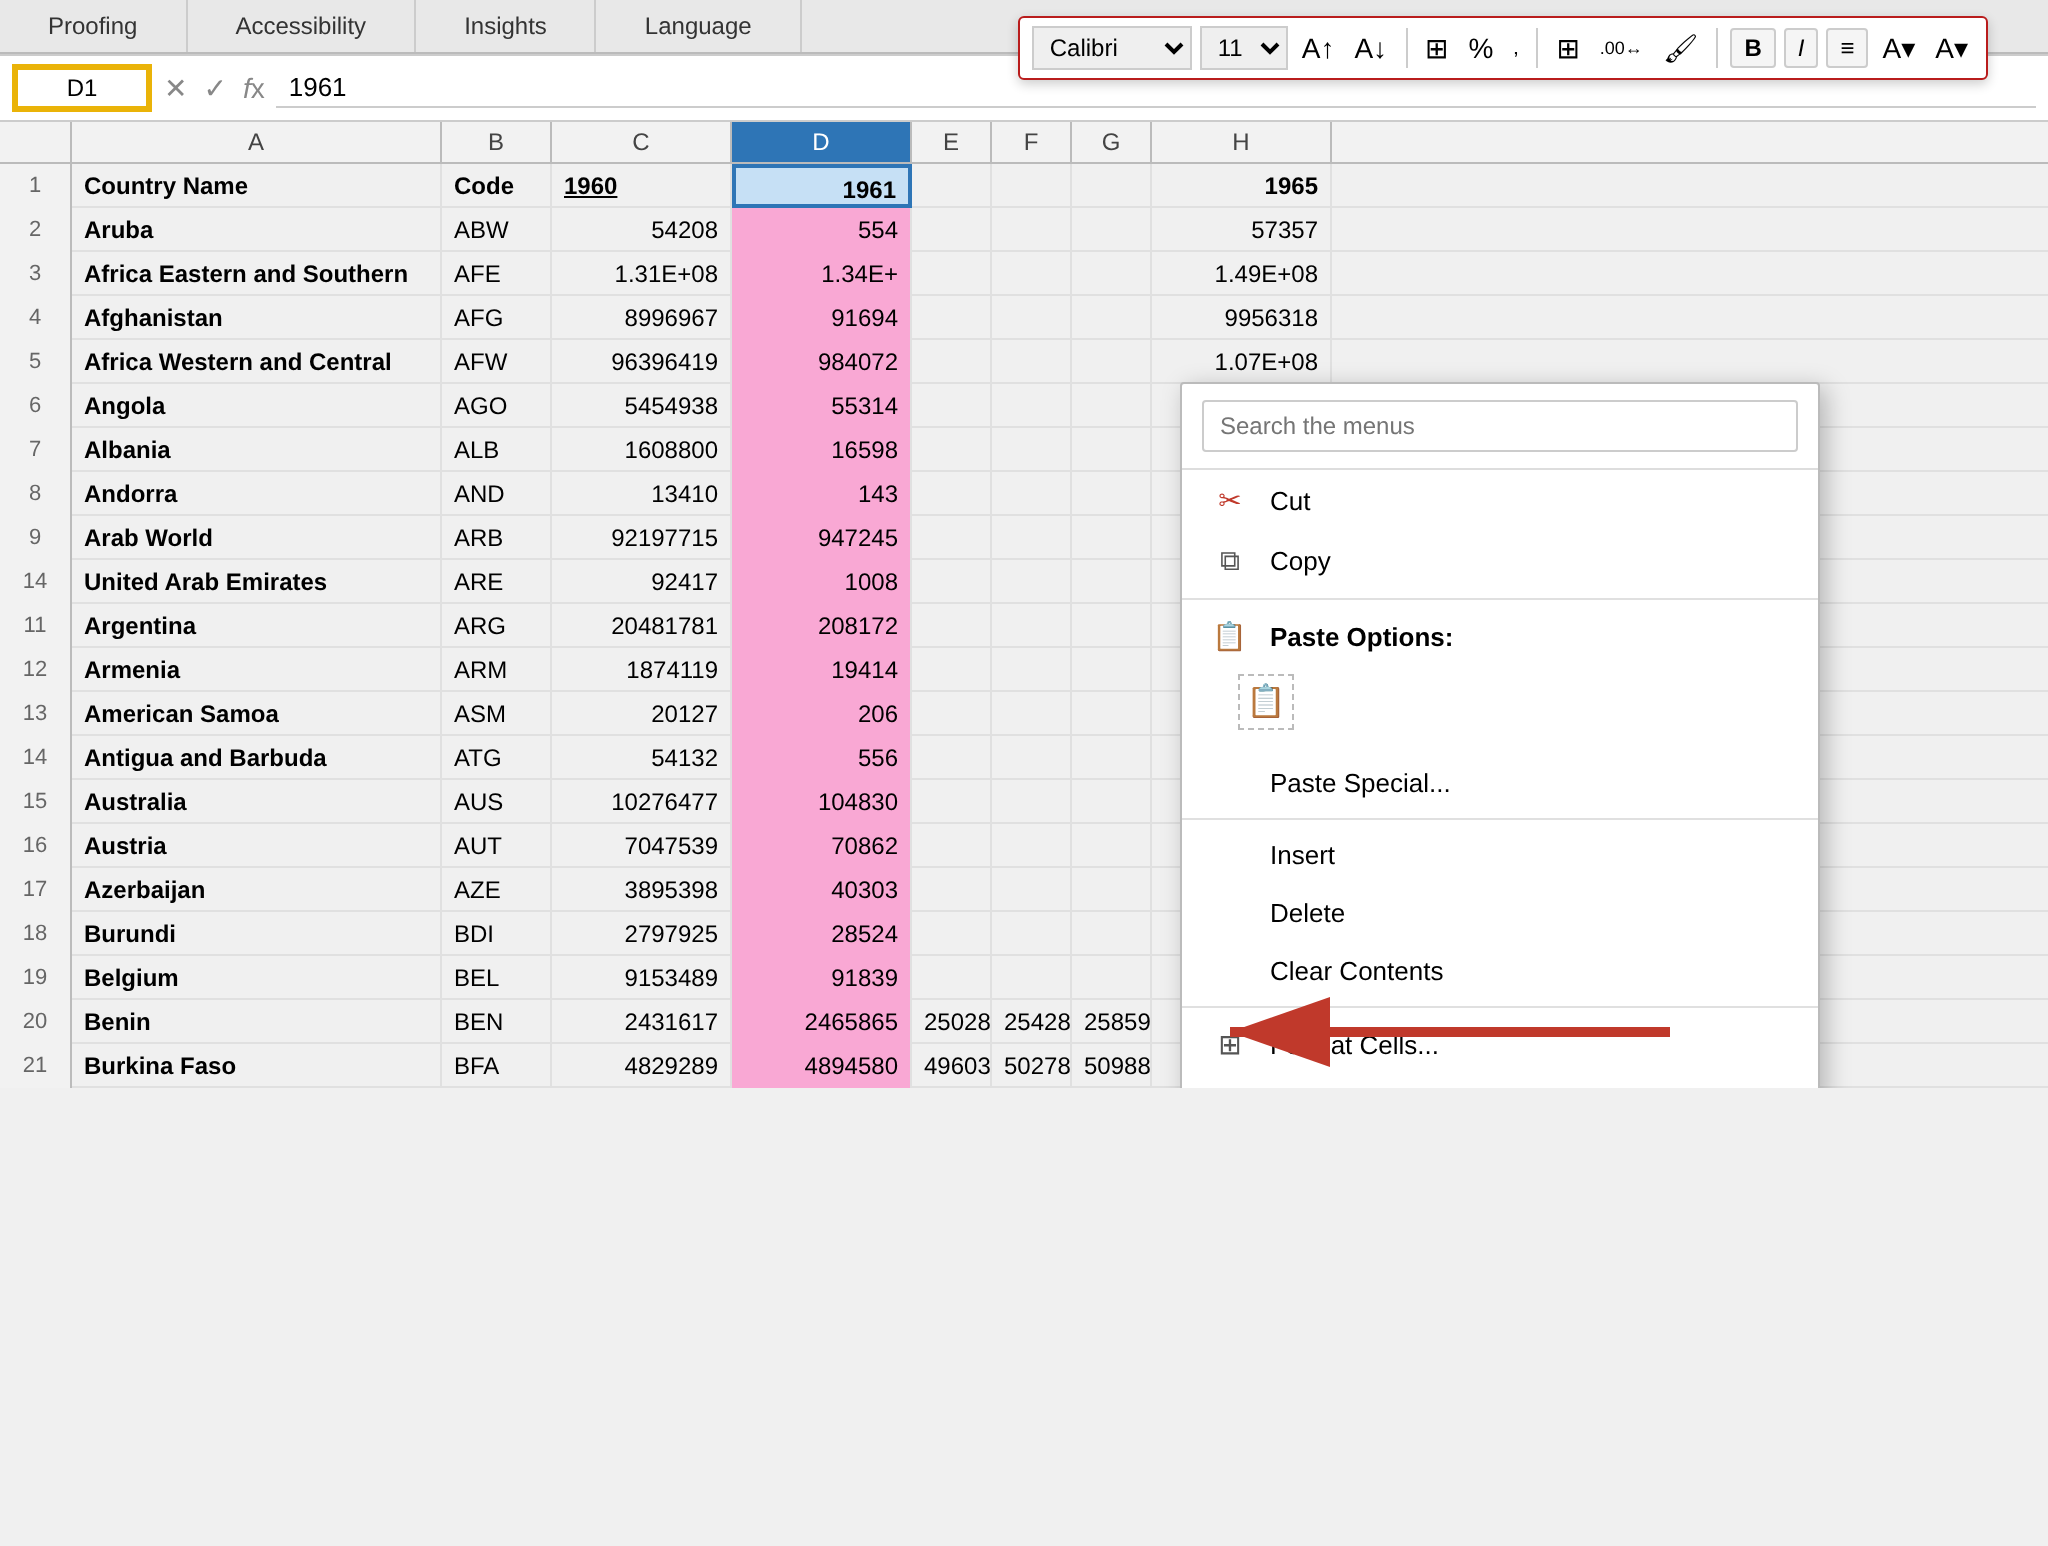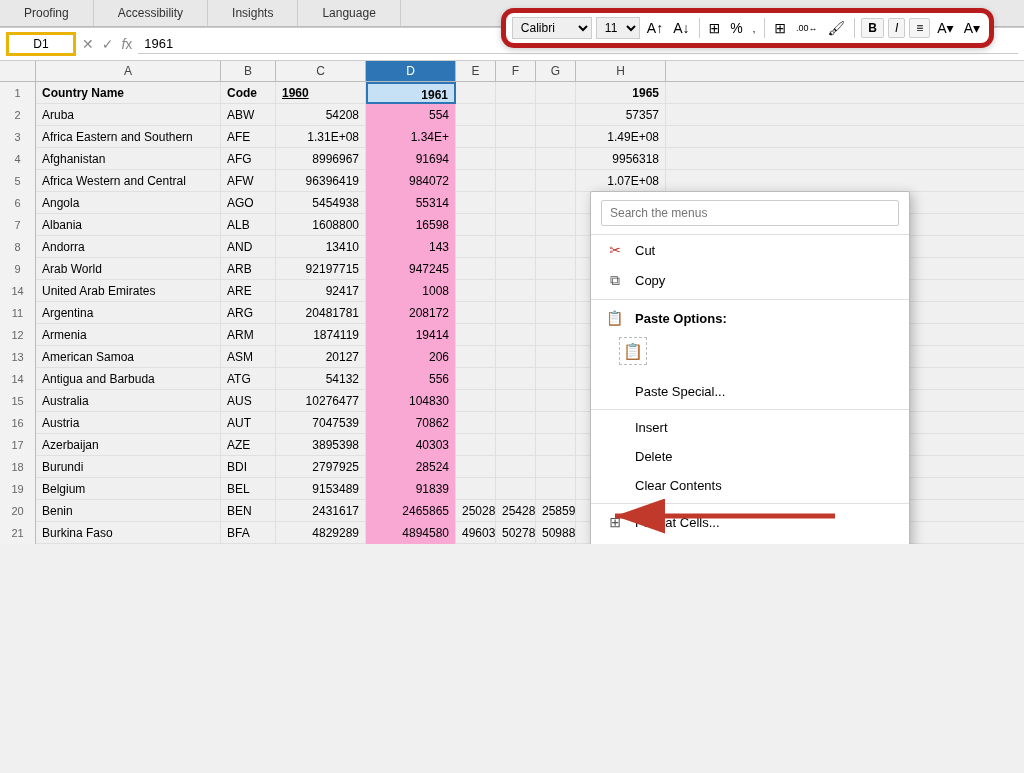--- a/index.html
+++ b/index.html
@@ -9,22 +9,22 @@
     .ribbon { background: #fff; border-bottom: 1px solid #ccc; }
     .ribbon-tabs { display: flex; background: #e8e8e8; border-bottom: 1px solid #bbb; }
     .ribbon-tab { padding: 6px 24px; font-size: 12px; color: #333; border-right: 1px solid #ccc; cursor: pointer; }
 
     
     .floating-toolbar {
       position: absolute;
       top: 8px;
       right: 30px;
       background: #fff;
-      border: 5px solid #b91c1c;
-      border-radius: 13px;
+      border: 1px solid #b91c1c;
+      border-radius: 3px;
       padding: 4px 6px;
       display: flex;
       align-items: center;
       gap: 4px;
       box-shadow: 0 2px 6px rgba(0,0,0,0.2);
       z-index: 100;
     }
     .font-select { font-size: 12px; border: 1px solid #ccc; padding: 2px 4px; width: 80px; }
     .font-size-select { font-size: 12px; border: 1px solid #ccc; padding: 2px 4px; width: 44px; }
     .tb-btn { font-size: 12px; border: 1px solid #ccc; background: #f5f5f5; padding: 2px 6px; cursor: pointer; border-radius: 2px; }
@@ -53,21 +53,21 @@
     .col-headers { display: flex; background: #f2f2f2; border-bottom: 1px solid #bbb; }
     .row-num-header { width: 36px; min-width: 36px; border-right: 1px solid #bbb; text-align: center; font-size: 12px; color: #666; padding: 3px 0; }
     .col-header { border-right: 1px solid #bbb; text-align: center; font-size: 12px; color: #444; padding: 3px 0; font-weight: 500; }
     .col-header.selected { background: #2e75b6; color: #fff; }
 
     
     .sheet-body { }
     .sheet-row { display: flex; border-bottom: 1px solid #e0e0e0; }
     .row-num { width: 36px; min-width: 36px; border-right: 1px solid #bbb; text-align: center; font-size: 11px; color: #666; padding: 3px 0; background: #f2f2f2; }
     .sheet-cell { border-right: 1px solid #e0e0e0; padding: 3px 6px; font-size: 12px; white-space: nowrap; overflow: hidden; }
-    .sheet-cell.col-a { font-weight: normal; }
+    .sheet-cell.col-a { font-weight: bold; }
     .sheet-cell.header-row { font-weight: bold; }
     .sheet-cell.selected-col { background: #f9a8d4; }
     .sheet-cell.active-cell { background: #c6e0f5; border: 2px solid #2e75b6; }
     .sheet-cell.num { text-align: right; }
 
     
     .col-a { width: 185px; min-width: 185px; }
     .col-b { width: 55px; min-width: 55px; }
     .col-c { width: 90px; min-width: 90px; }
     .col-d { width: 90px; min-width: 90px; }

